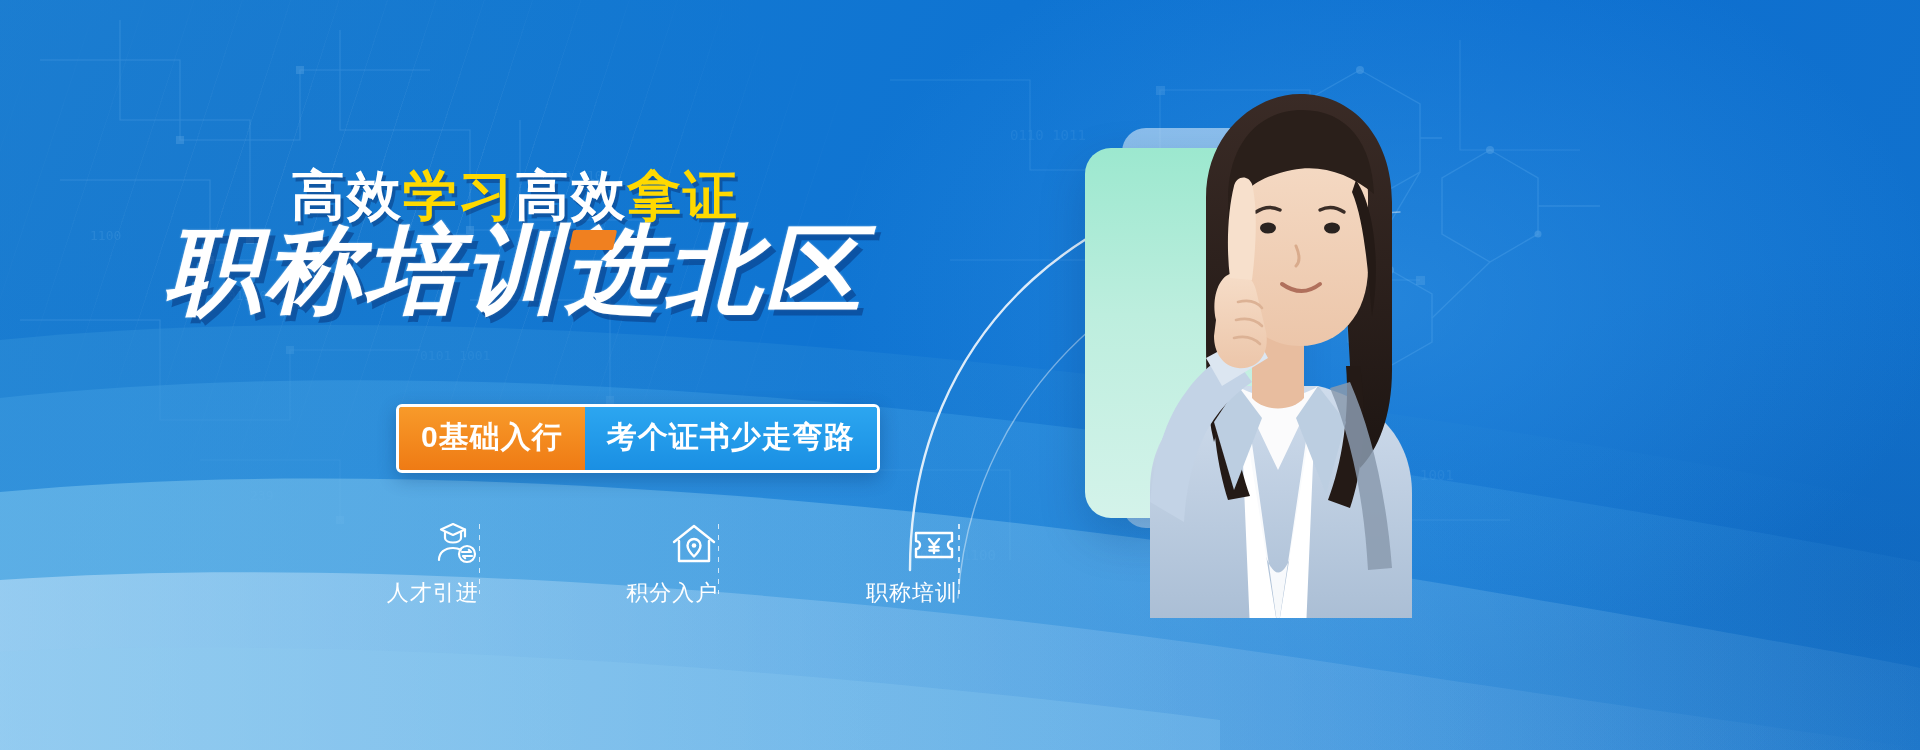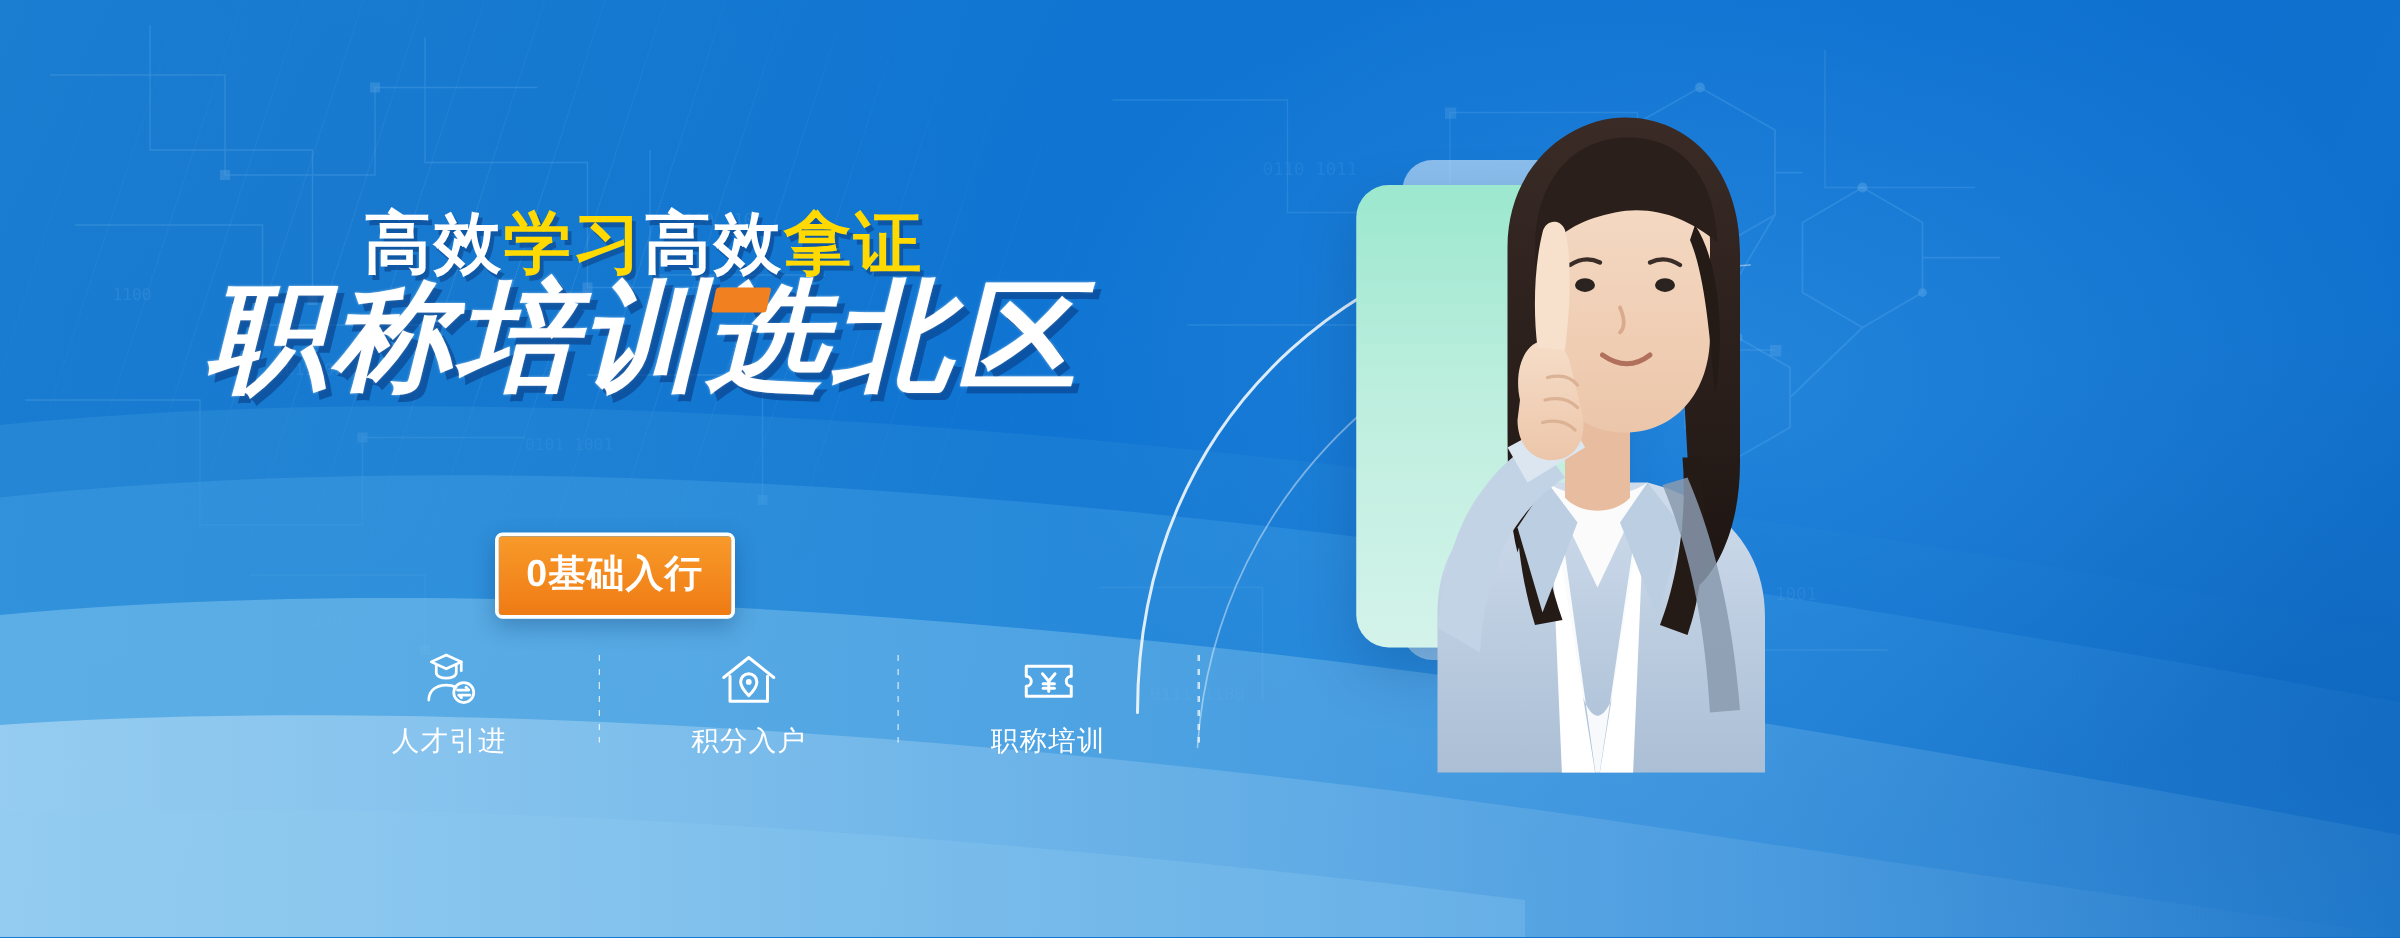--- a/index.html
+++ b/index.html
@@ -49,31 +49,31 @@
   .subtitle .hl{color:#ffd900;}
 
   .title{position:absolute;left:0;top:222px;width:1030px;text-align:center;
     font-size:96px;font-weight:900;color:#ffffff;letter-spacing:4px;line-height:1;
     font-style:italic;
     text-shadow:5px 6px 0 rgba(8,55,125,.55), 0 0 2px rgba(255,255,255,.6);}
   .title .accent-wrap{position:relative;display:inline-block;}
   .title .accent{position:absolute;left:6px;top:8px;width:44px;height:20px;
     background:#f08020;transform:skewX(-12deg);border-radius:2px;}
 
-  .badge{position:absolute;left:396px;top:426px;display:flex;align-items:stretch;
+  .badge{position:absolute;left:396px;top:404px;display:flex;align-items:stretch;
     border:3px solid #ffffff;border-radius:6px;overflow:hidden;
     box-shadow:0 6px 18px rgba(5,45,100,.30);justify-content:flex-end;}
   .badge-left{background:linear-gradient(180deg,#f89a2a 0%,#ef7b14 100%);
     padding:10px 22px 12px;font-size:30px;font-weight:700;color:#fff;letter-spacing:1px;white-space:nowrap;}
   .badge-right{background:linear-gradient(180deg,#2ca6f0 0%,#1a8fe3 100%);
     padding:10px 22px 12px;font-size:30px;font-weight:700;color:#fff;letter-spacing:1px;white-space:nowrap;}
 
   
   .features{position:absolute;left:240px;top:520px;width:720px;display:flex;align-items:flex-start;}
-  .feature{flex:1;display:flex;flex-direction:column;align-items:center;gap:10px;}
+  .feature{flex:1;display:flex;flex-direction:column;align-items:flex-end;gap:10px;}
   .feature .ico{width:48px;height:48px;display:block;}
   .feature .lbl{font-size:22px;color:#ffffff;letter-spacing:1px;white-space:nowrap;}
   .divider{width:1px;align-self:stretch;margin-top:4px;height:70px;
     background:repeating-linear-gradient(180deg,rgba(255,255,255,.75) 0 5px,rgba(255,255,255,0) 5px 11px);}
 </style>
 </head>
 <body>
 
 <div class="banner">
 
@@ -263,20 +263,21 @@
     <div class="subtitle">
       <span>高效</span><span class="hl">学习</span><span>高效</span><span class="hl">拿证</span>
     </div>
 
     <div class="title">
       <span>职称培训</span><span class="accent-wrap"><span class="accent"></span><span>选</span></span><span>北区</span>
     </div>
 
     <div class="badge">
       <div class="badge-left">0基础入行</div>
+      <div class="badge-right">考个证书少走弯路</div>
     </div>
 
     <div class="features">
 
       <div class="feature">
         <svg class="ico" viewBox="0 0 48 48" fill="none" stroke="#ffffff" stroke-width="2.2" stroke-linecap="round" stroke-linejoin="round">
           <path d="M22 4 L34 9.5 L22 15 L10 9.5 Z"></path>
           <path d="M14 12 v6 c0 3 4 4.5 8 4.5 s8 -1.5 8 -4.5 v-6"></path>
           <path d="M34 9.5 v7"></path>
           <path d="M8 40 c0 -7.5 6 -12 14 -12 c3 0 5.6 .6 7.8 1.8"></path>

